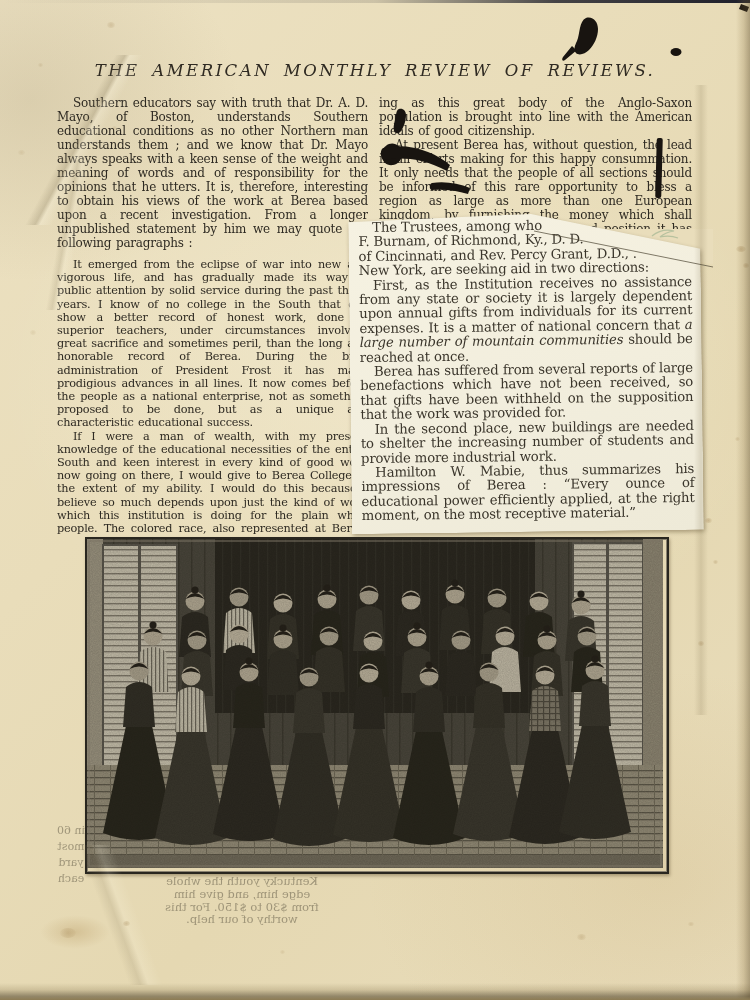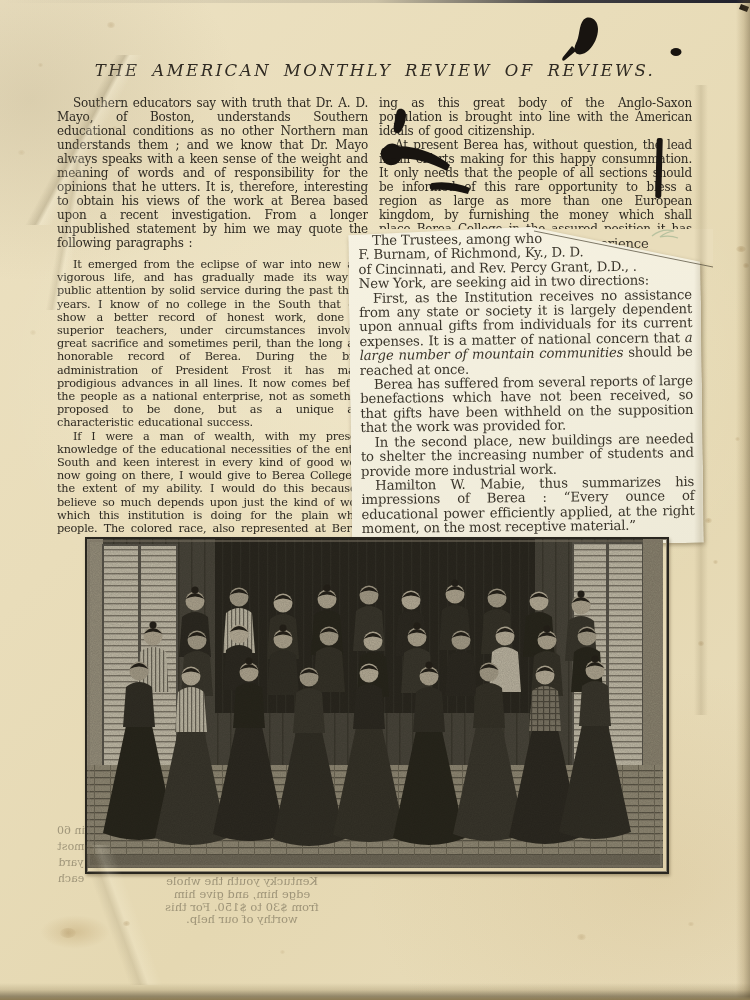--- a/index.html
+++ b/index.html
@@ -17,21 +17,21 @@
   .col p{margin:0;}
   .indent{text-indent:16px;}
   .left-col{left:57px;top:96px;width:311px;height:441px;overflow:hidden;}
   .right-col{left:379px;top:96px;width:313px;height:133px;overflow:hidden;}
   .quote{font-size:11.3px;line-height:13.2px;margin-top:8px;}
   .quote p{margin:0;}
   .corner-patch{position:absolute;left:533px;top:229px;width:180px;height:42px;
     background:#e9ddbb;clip-path:polygon(0 0,100% 0,100% 84%,0 10%);z-index:2;}
   .fragment{position:absolute;left:541px;top:236px;z-index:3;color:#3a352b;
     font-size:13.2px;letter-spacing:-0.2px;}
-  .clip-shadow{position:absolute;left:350px;top:227px;width:352px;height:318px;z-index:4;
+  .clip-shadow{position:absolute;left:350px;top:214px;width:352px;height:318px;z-index:4;
     filter:drop-shadow(1px 2px 2px rgba(90,75,45,.45));}
   .clipping{width:100%;height:100%;box-sizing:border-box;padding:5px 9px 0 10px;
     background:linear-gradient(160deg,#f6f2e2 0%,#f2eedd 55%,#eeead8 100%);
     clip-path:polygon(0 6px,52% 0,100% 37px,100% 100%,0 100%);
     transform:rotate(-0.7deg);overflow:hidden;
     color:#3a352b;font-size:13.3px;line-height:14.4px;letter-spacing:-0.2px;text-align:justify;}
   .clipping p{margin:0;text-indent:14px;}
   .clip-line{text-align:left;}
   .clip-line.indent{text-indent:14px;}
   .photo-wrap{position:absolute;left:85px;top:537px;width:580px;height:333px;z-index:4;

